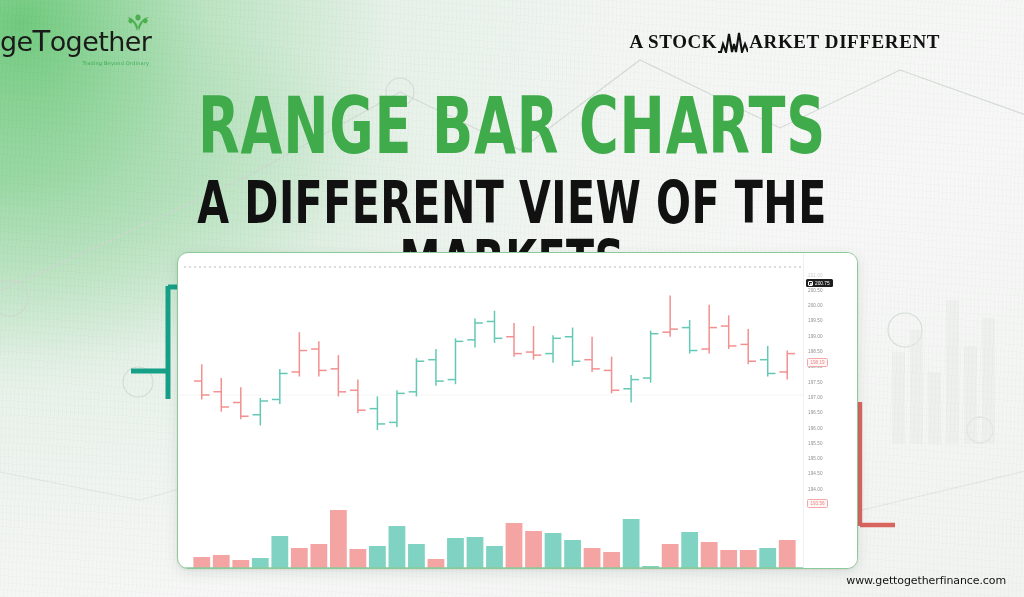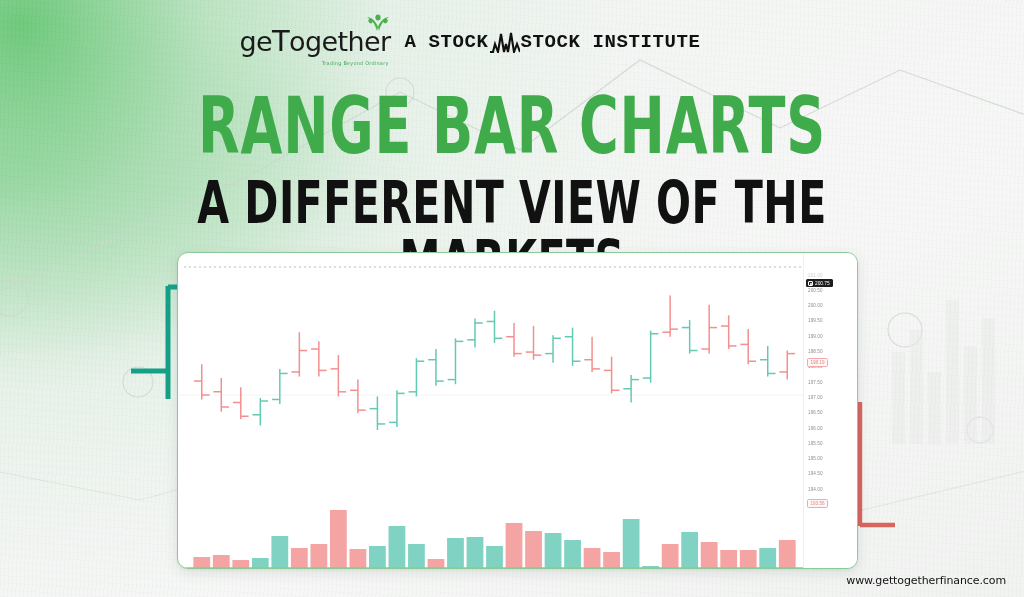--- a/index.html
+++ b/index.html
@@ -23,37 +23,37 @@
     background:
       repeating-linear-gradient(92deg, rgba(0,0,0,0.016) 0px, rgba(0,0,0,0.016) 1px, rgba(255,255,255,0) 1px, rgba(255,255,255,0) 4px),
       repeating-linear-gradient(4deg, rgba(0,0,0,0.012) 0px, rgba(0,0,0,0.012) 1px, rgba(255,255,255,0) 1px, rgba(255,255,255,0) 7px);
     pointer-events:none;
   }
   #bgsvg { position:absolute; inset:0; }
 
   
   #logo-row {
     position:absolute; left:0; top:27px; width:940px;
-    display:flex; align-items:center; justify-content:center; gap:14px;
+    display:flex; align-items:center; justify-content:space-between; gap:14px;
   }
   .logo-word {
     font-family:"DejaVu Sans", sans-serif;
     font-size:27px; letter-spacing:-0.6px; color:#1a1a1a;
     position:relative; line-height:1;
   }
   .logo-word .cap { font-size:29px; }
   .logo-tag {
     position:absolute; right:2px; bottom:-10px;
     font-size:5px; color:#3faa57; letter-spacing:0.2px; white-space:nowrap;
   }
   .logo-sprout {
     position:absolute; right:-2px; top:-13px; width:30px; height:17px;
   }
   .inst {
-    font-family:Liberation Mono, monospace;
+    font-family:Liberation Serif, serif;
     font-weight:bold; font-size:19px; letter-spacing:0.6px; color:#111;
     display:flex; align-items:center; white-space:nowrap;
   }
   .inst .mglyph { display:inline-block; width:30px; height:22px; margin:0 1px; }
 
   
   #title-main {
     position:absolute; left:0; top:88px; width:1024px; text-align:center;
     font-family:"DejaVu Sans", sans-serif; font-weight:bold;
     font-size:66px; line-height:1; letter-spacing:1px;
@@ -155,21 +155,21 @@
         </g>
       </svg>
       <span class="logo-tag">Trading Beyond Ordinary</span>
     </div>
 
     <div class="inst">
       <span>A STOCK </span>
       <svg class="mglyph" viewBox="0 0 30 22">
         <polyline points="0,21 3,21 5,13 8,21 11,3 14,21 16,13 18,21 21,2 24,21 27,13 30,21" fill="none" stroke="#111" stroke-width="2.1" stroke-linejoin="miter" stroke-linecap="butt"></polyline>
       </svg>
-      <span>STOCK INSTITUTE</span>
+      <span>ARKET DIFFERENT</span>
     </div>
 
   </div>
 
   <div id="title-main">RANGE BAR CHARTS</div>
   <div id="title-sub">A DIFFERENT VIEW OF THE MARKETS</div>
 
   <svg id="deco-left" width="62" height="118" viewBox="0 0 62 118">
     <g stroke="#17a088" stroke-width="5" stroke-linecap="butt" fill="none">
       <line x1="40" y1="3" x2="40" y2="116"></line>

